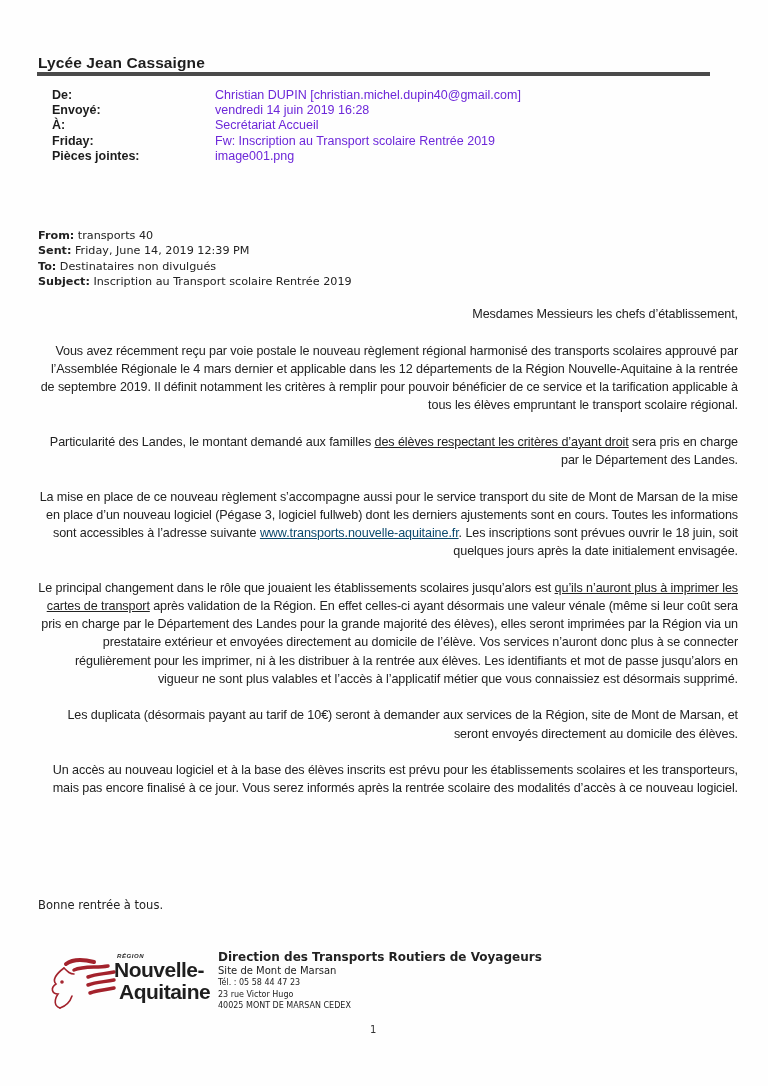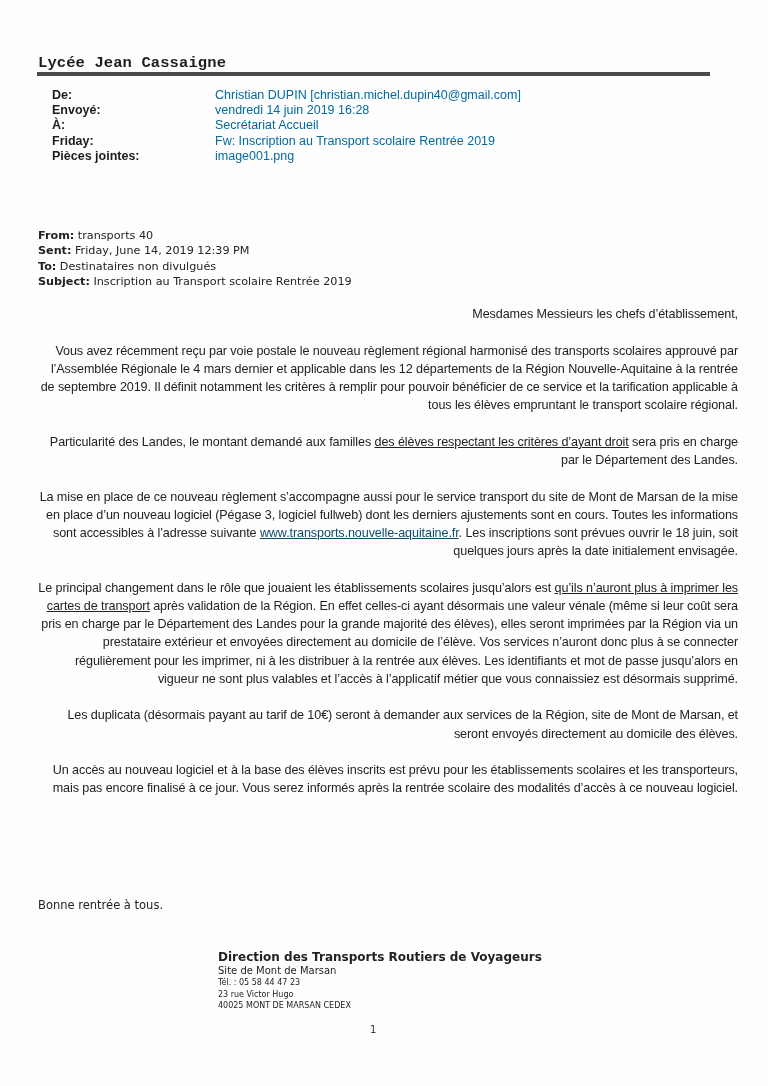--- a/index.html
+++ b/index.html
@@ -1,25 +1,25 @@
 <!DOCTYPE html>
 <html><head>
 <meta charset="utf-8">
 <style>
   html, body { margin: 0; padding: 0; background: #ffffff; }
   body { width: 768px; height: 1086px; position: relative; overflow: hidden; color: #1a1a1a; }
   .page { position: absolute; left: 0; top: 0; width: 768px; height: 1086px; background: #fefefe; }
 
-  .org-title { position: absolute; left: 38px; top: 54px; font-family: Liberation Mono, monospace; font-weight: bold; font-size: 15.5px; color: #1e1e1e; letter-spacing: 0.1px; }
+  .org-title { position: absolute; left: 38px; top: 54px; font-family: Liberation Sans, sans-serif; font-weight: bold; font-size: 15.5px; color: #1e1e1e; letter-spacing: 0.1px; }
   .org-rule { position: absolute; left: 37px; top: 72px; width: 673px; height: 4px; background: #4a4a4a; }
 
   .hdr { position: absolute; left: 38px; top: 88px; font-family: "Liberation Sans", sans-serif; font-size: 12.5px; line-height: 15.2px; color: #222; }
   .hdr-row { display: flex; height: 15.2px; padding-left: 14px; }
   .hdr-label { width: 163px; font-weight: bold; color: #1c1c1c; }
-  .hdr-value { color: #0369a1; }
+  .hdr-value { color: #6d28d9; }
 
   .fwd { position: absolute; left: 38px; top: 228px; font-family: "DejaVu Sans", sans-serif; font-size: 11.2px; line-height: 15.3px; color: #222; }
   .fwd-row b { font-weight: bold; }
 
   .body { position: absolute; left: 38px; top: 305px; width: 700px; font-family: "Liberation Sans", sans-serif; font-size: 12.6px; line-height: 18.2px; color: #222; letter-spacing: -0.1px; }
   .body p { margin: 0 0 18.4px 0; text-align: right; }
   .u { text-decoration: underline; }
   .link { color: #0c4a6e; text-decoration: underline; }
 
   .closing { position: absolute; left: 38px; top: 898px; font-family: "DejaVu Sans", sans-serif; font-size: 11.5px; color: #222; }
@@ -79,20 +79,40 @@
     <p>Vous avez récemment reçu par voie postale le nouveau règlement régional harmonisé des transports scolaires approuvé par l’Assemblée Régionale le 4 mars dernier et applicable dans les 12 départements de la Région Nouvelle-Aquitaine à la rentrée de septembre 2019. Il définit notamment les critères à remplir pour pouvoir bénéficier de ce service et la tarification applicable à tous les élèves empruntant le transport scolaire régional.</p>
     <p><span>Particularité des Landes, le montant demandé aux familles </span><span class="u">des élèves respectant les critères d’ayant droit</span><span> sera pris en charge par le Département des Landes.</span></p>
     <p><span>La mise en place de ce nouveau règlement s’accompagne aussi pour le service transport du site de Mont de Marsan de la mise en place d’un nouveau logiciel (Pégase 3, logiciel fullweb) dont les derniers ajustements sont en cours. Toutes les informations sont accessibles à l’adresse suivante </span><a class="link">www.transports.nouvelle-aquitaine.fr</a><span>. Les inscriptions sont prévues ouvrir le 18 juin, soit quelques jours après la date initialement envisagée.</span></p>
     <p><span>Le principal changement dans le rôle que jouaient les établissements scolaires jusqu’alors est </span><span class="u">qu’ils n’auront plus à imprimer les cartes de transport</span><span> après validation de la Région. En effet celles-ci ayant désormais une valeur vénale (même si leur coût sera pris en charge par le Département des Landes pour la grande majorité des élèves), elles seront imprimées par la Région via un prestataire extérieur et envoyées directement au domicile de l’élève. Vos services n’auront donc plus à se connecter régulièrement pour les imprimer, ni à les distribuer à la rentrée aux élèves. Les identifiants et mot de passe jusqu’alors en vigueur ne sont plus valables et l’accès à l’applicatif métier que vous connaissiez est désormais supprimé.</span></p>
     <p>Les duplicata (désormais payant au tarif de 10€) seront à demander aux services de la Région, site de Mont de Marsan, et seront envoyés directement au domicile des élèves.</p>
     <p>Un accès au nouveau logiciel et à la base des élèves inscrits est prévu pour les établissements scolaires et les transporteurs, mais pas encore finalisé à ce jour. Vous serez informés après la rentrée scolaire des modalités d’accès à ce nouveau logiciel.</p>
   </div>
 
   <div class="closing">Bonne rentrée à tous.</div>
 
+  <div class="logo">
+    <svg width="80" height="68" viewBox="0 0 80 68" style="position:absolute;left:0;top:0;">
+      <g fill="none" stroke="#a3222c" stroke-linecap="round">
+        <path d="M22 14 C30 8, 42 10, 50 12" stroke-width="4"></path>
+        <path d="M30 20 C40 16, 52 18, 64 16" stroke-width="3.5"></path>
+        <path d="M44 27 C52 24, 60 24, 70 22" stroke-width="3.5"></path>
+        <path d="M44 35 C52 32, 60 32, 70 30" stroke-width="3.5"></path>
+        <path d="M46 43 C54 40, 62 40, 70 38" stroke-width="3.5"></path>
+      </g>
+      <g fill="none" stroke="#a3222c" stroke-width="1.6" stroke-linecap="round">
+        <path d="M20 18 C12 24, 8 30, 12 34 C6 38, 8 44, 14 44 C10 50, 10 56, 16 58"></path>
+        <path d="M20 18 C24 22, 26 24, 30 24"></path>
+        <path d="M16 58 C22 56, 26 52, 28 46"></path>
+        <circle cx="18" cy="32" r="1"></circle>
+      </g>
+    </svg>
+    <div class="logo-region">RÉGION</div>
+    <div class="logo-name1">Nouvelle-</div>
+    <div class="logo-name2">Aquitaine</div>
+  </div>
 
   <div class="sig">
     <div class="sig-dept">Direction des Transports Routiers de Voyageurs</div>
     <div class="sig-site">Site de Mont de Marsan</div>
     <div class="sig-small">Tél. : 05 58 44 47 23</div>
     <div class="sig-small">23 rue Victor Hugo</div>
     <div class="sig-small">40025 MONT DE MARSAN CEDEX</div>
   </div>
 
   <div class="pagenum">1</div>

